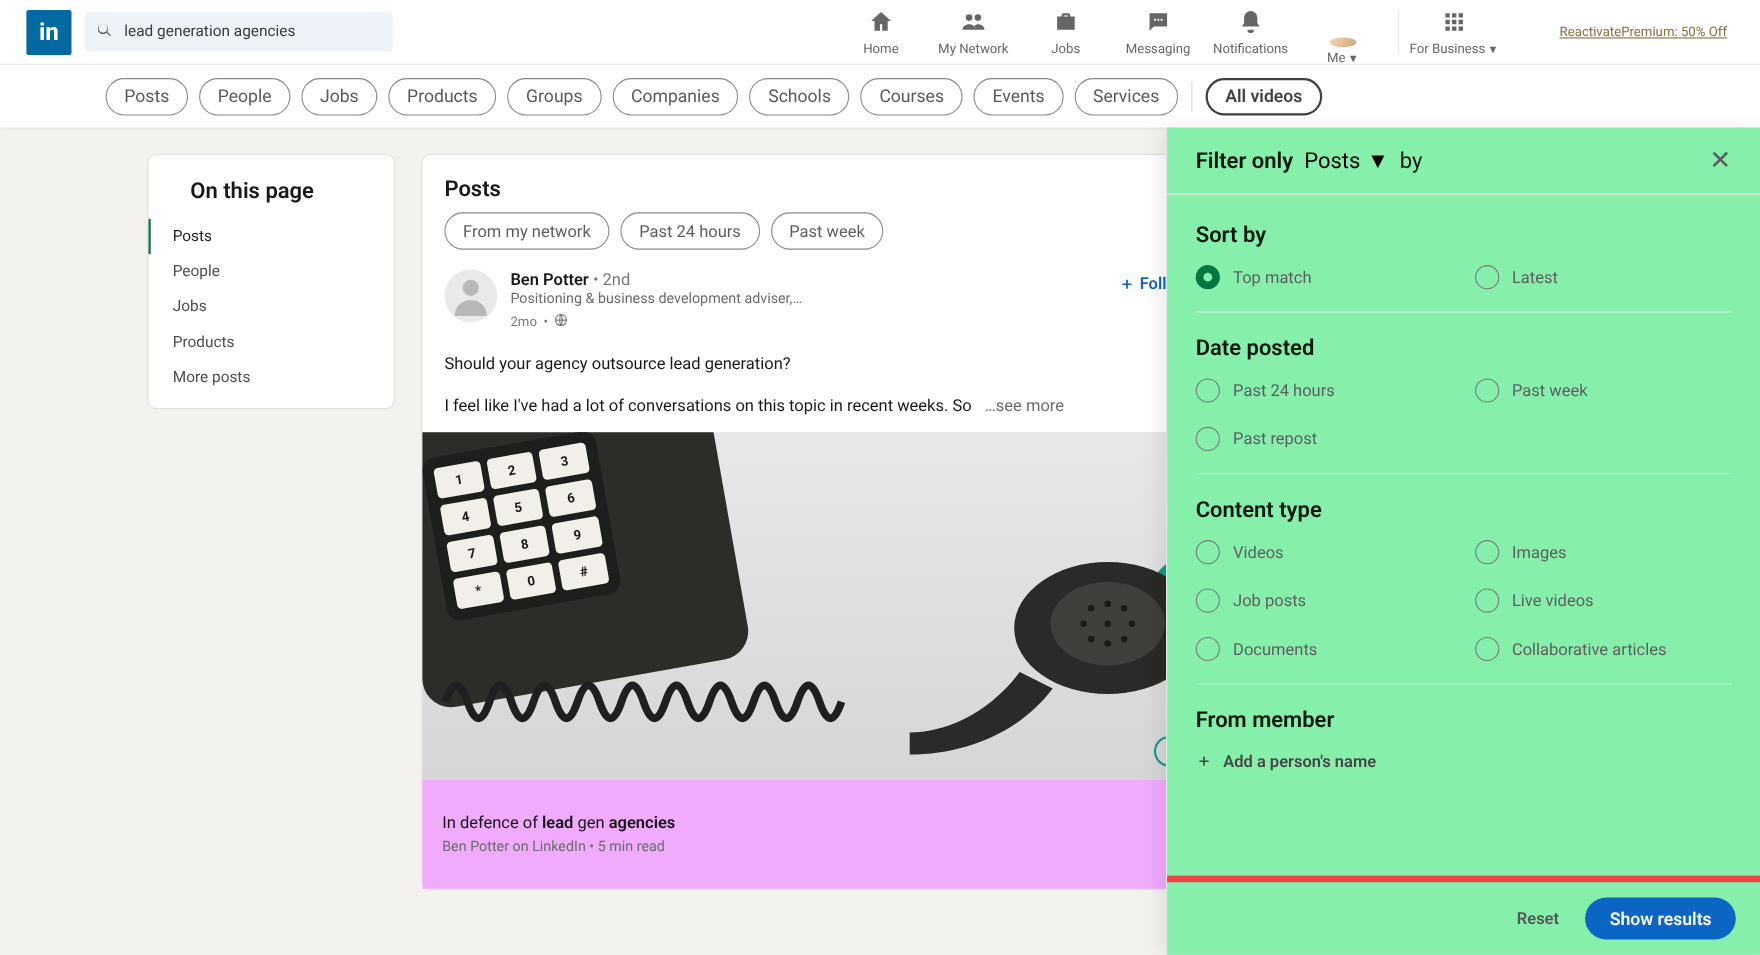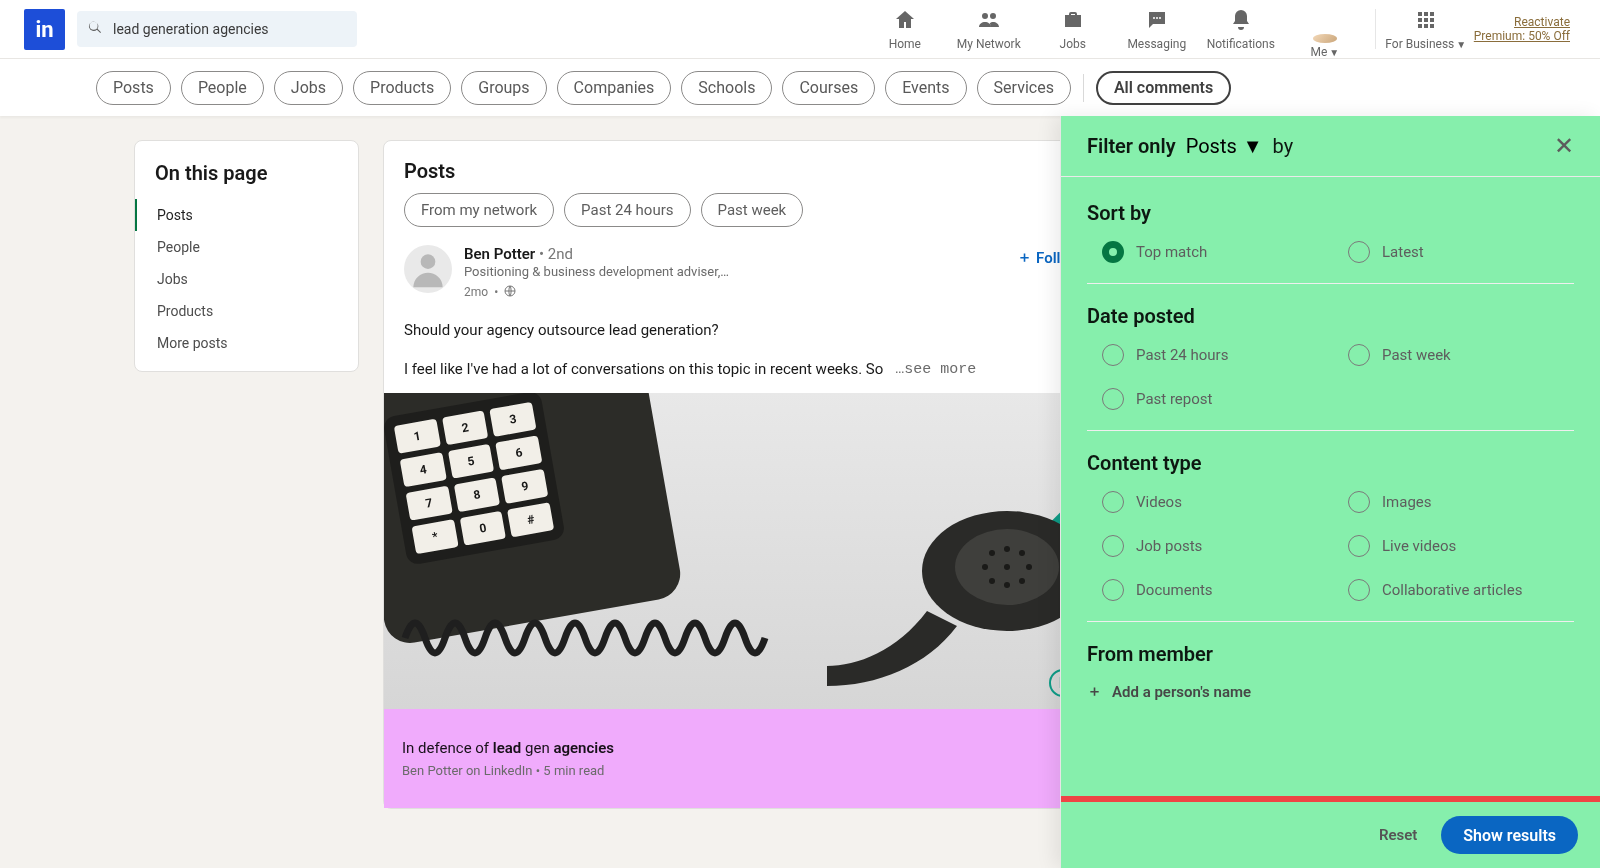--- a/index.html
+++ b/index.html
@@ -9,65 +9,65 @@
     --divider:#e8e8e8;
     --bg:#f4f2ee;
     --link-blue:#0a66c2;
     --green:#057642;
     --premium:#8a6d3b;
   }
   *{box-sizing:border-box;font-family:-apple-system,BlinkMacSystemFont,"Segoe UI",Roboto,Helvetica,Arial,sans-serif;}
   body{margin:0;background:var(--bg);color:var(--text);}
   
   .topbar{height:59px;background:#fff;border-bottom:1px solid #e8e6e3;display:flex;align-items:center;padding:0 24px;gap:6px;}
-  .logo{width:41px;height:41px;border-radius:2px;background:#1d4ed8;color:#fff;display:flex;align-items:center;justify-content:center;font-weight:700;font-size:22px;}
+  .logo{width:41px;height:41px;border-radius:2px;background:#0369a1;color:#fff;display:flex;align-items:center;justify-content:center;font-weight:700;font-size:22px;}
   .searchbar{flex:0 0 280px;height:36px;background:#edf3f8;border-radius:4px;display:flex;align-items:center;padding:0 10px;gap:8px;margin-left:6px;}
   .searchbar svg{width:16px;height:16px;fill:#5e5e5e;}
   .searchbar input{border:none;background:transparent;outline:none;font-size:14px;width:100%;color:#3b3b3b;}
   .nav-spacer{flex:1;}
   .nav-items{display:flex;align-items:stretch;height:59px;}
   .nav-item{width:84px;display:flex;flex-direction:column;align-items:center;justify-content:center;font-size:12px;color:#666;cursor:pointer;gap:2px;}
   .nav-item svg{width:24px;height:24px;fill:#666;}
   .nav-divider{width:1px;background:#e6e6e6;height:40px;align-self:center;margin:0 8px;}
   .nav-me{position:relative;margin-top:34px;}
   .avatar-pic{width:24px;height:24px;border-radius:50%;background:linear-gradient(135deg,#f3d8b8,#caa67a);}
   .caret{font-size:10px;margin-left:2px;}
-  .nav-right{display:flex;flex-direction:column;align-items:flex-end;justify-content:center;font-size:12px;padding-right:6px;}
+  .nav-right{display:flex;flex-direction:row;align-items:flex-end;justify-content:center;font-size:12px;padding-right:6px;margin-left:48px;}
   .nav-right a{color:var(--premium);text-decoration:underline;}
   
   .pillbar{height:57px;background:#fff;border-top:0;border-bottom:0;display:flex;align-items:center;gap:10px;padding:0 24px 0 96px;box-shadow:0 2px 2px rgba(0,0,0,.04);}
   .pill{border:1px solid #8b8a89;border-radius:18px;height:34px;padding:0 16px;background:#fff;color:#595959;font-size:16px;display:flex;align-items:center;cursor:pointer;}
   .pill.sep{border:none;width:1px;background:#d9d9d9;height:28px;padding:0;margin:0 2px;border-radius:0;}
   .pill.allfilters{border:2px solid #404040;color:#404040;font-weight:600;}
   
   .layout{display:flex;gap:24px;padding:24px 24px;max-width:1380px;margin:0 auto;}
   .left-rail{flex:0 0 225px;}
   .rail-card{background:#fff;border:1px solid var(--border);border-radius:8px;padding:20px 0 12px;}
-  .rail-title{font-size:20px;font-weight:600;padding:0 20px 14px;}
+  .rail-title{font-size:20px;font-weight:600;padding:0 20px 14px;margin-left:18px;}
   .rail-item{padding:8px 20px;font-size:14px;color:#4d4d4d;cursor:pointer;border-left:2px solid transparent;}
   .rail-item.active{border-left:2px solid var(--green);color:#1f1f1f;}
   .main{flex:1;min-width:0;}
   .card{background:#fff;border:1px solid var(--border);border-radius:8px;}
   .card-pad{padding:18px 20px 10px;}
   .section-title{font-size:20px;font-weight:600;margin-bottom:10px;}
   .chipset{display:flex;gap:10px;margin-bottom:12px;}
   .chip{border:1px solid #8b8a89;border-radius:18px;height:34px;padding:0 16px;background:#fff;font-size:15px;color:#5e5e5e;display:flex;align-items:center;cursor:pointer;}
   
   .post-head{display:flex;gap:12px;align-items:flex-start;position:relative;padding-top:6px;}
   .post-avatar{width:48px;height:48px;border-radius:50%;background:#e9e9e9;display:flex;align-items:center;justify-content:center;overflow:hidden;}
   .post-avatar svg{width:44px;height:44px;fill:#b8b8b8;}
   .post-name{font-weight:600;font-size:15px;}
   .post-name .deg{color:#777;font-weight:400;}
   .post-sub{color:#6b6b6b;font-size:13px;line-height:1.35;}
   .post-time{display:flex;align-items:center;gap:6px;color:#777;font-size:12px;margin-top:4px;}
   .post-actions-right{margin-left:auto;display:flex;align-items:center;gap:18px;color:var(--link-blue);font-weight:600;font-size:15px;}
   .post-actions-right .dots{color:#6b6b6b;font-size:22px;letter-spacing:1px;cursor:pointer;}
   .follow{display:flex;align-items:center;gap:4px;cursor:pointer;}
   .post-body{padding:10px 20px 0;font-size:15px;line-height:1.45;}
-  .seemore{color:#6b6b6b;cursor:pointer;white-space:nowrap;font-family:Liberation Mono, monospace;}
+  .seemore{color:#6b6b6b;cursor:pointer;white-space:nowrap;}
   .post-image{position:relative;height:316px;background:#dedede;overflow:hidden;margin-top:12px;}
   .post-link-preview{padding:30px 18px;background:#f0abfc;}
   .post-link-title{font-size:15px;}
   .post-link-title b{font-weight:600;}
   .post-link-meta{color:#6b6b6b;font-size:13px;margin-top:6px;}
   .post-stats{display:flex;align-items:center;padding:10px 18px;border-top:1px solid #eaeaea;font-size:13px;color:#6b6b6b;}
   .reacts{display:flex;align-items:center;gap:6px;}
   .react-badge{width:16px;height:16px;border-radius:50%;background:#378fe9;display:inline-block;}
   
   .telephone{
@@ -92,21 +92,21 @@
   .mini-card{background:#fff;border:1px solid var(--border);border-radius:8px;padding:14px;font-size:13px;color:#666;}
   
   .panel{position:fixed;top:116px;right:0;bottom:0;width:540px;background:#86efac;border-left:1px solid #e6e6e6;box-shadow:-6px 0 18px rgba(0,0,0,.08);display:flex;flex-direction:column;}
   .panel-head{display:flex;align-items:center;gap:10px;padding:16px 26px;border-bottom:1px solid #eaeaea;font-size:20px;}
   .panel-head .sel{display:flex;align-items:center;gap:6px;color:#555;cursor:pointer;}
   .panel-head .sel span{color:#000;}
   .panel-close{margin-left:auto;cursor:pointer;font-size:24px;color:#5c5c5c;}
   .panel-body{flex:1;overflow:auto;padding:4px 26px 18px;}
   .fgroup{padding:20px 0;border-bottom:1px solid #efefef;}
   .fgroup h3{margin:0 0 16px;font-size:20px;font-weight:600;}
-  .opts{display:grid;grid-template-columns:1fr 1fr;row-gap:22px;column-gap:20px;margin-left:15px;}
+  .opts{display:grid;grid-template-columns:1fr 1fr;row-gap:22px;column-gap:20px;}
   .opt{display:flex;align-items:center;gap:12px;font-size:15px;color:#5e5e5e;cursor:pointer;}
   .radio{width:22px;height:22px;border:1.5px solid #7a7a7a;border-radius:50%;position:relative;flex:0 0 auto;}
   .radio.checked{border:7px solid var(--green);width:22px;height:22px;}
   .addperson{display:flex;align-items:center;gap:10px;color:#474747;font-weight:600;font-size:15px;cursor:pointer;margin-top:6px;}
   .panel-footer{border-top:6px solid #ef4444;padding:14px 22px;display:flex;justify-content:flex-end;align-items:center;gap:18px;}
   .btn-reset{background:none;border:none;color:#555;font-weight:600;font-size:15px;cursor:pointer;}
   .btn-primary{background:#0a66c2;color:#fff;border:none;border-radius:22px;height:38px;padding:0 22px;font-size:16px;font-weight:600;cursor:pointer;}
 </style>
 </head>
 <body>
@@ -179,21 +179,21 @@
   <div class="pill">People</div>
   <div class="pill">Jobs</div>
   <div class="pill">Products</div>
   <div class="pill">Groups</div>
   <div class="pill">Companies</div>
   <div class="pill">Schools</div>
   <div class="pill">Courses</div>
   <div class="pill">Events</div>
   <div class="pill">Services</div>
   <div class="pill sep"></div>
-  <div class="pill allfilters">All comments</div>
+  <div class="pill allfilters">All videos</div>
 </div>
 
 <div class="layout">
 
   <div class="left-rail">
     <div class="rail-card">
       <div class="rail-title">On this page</div>
       <div class="rail-item active">Posts</div>
       <div class="rail-item">People</div>
       <div class="rail-item">Jobs</div>

